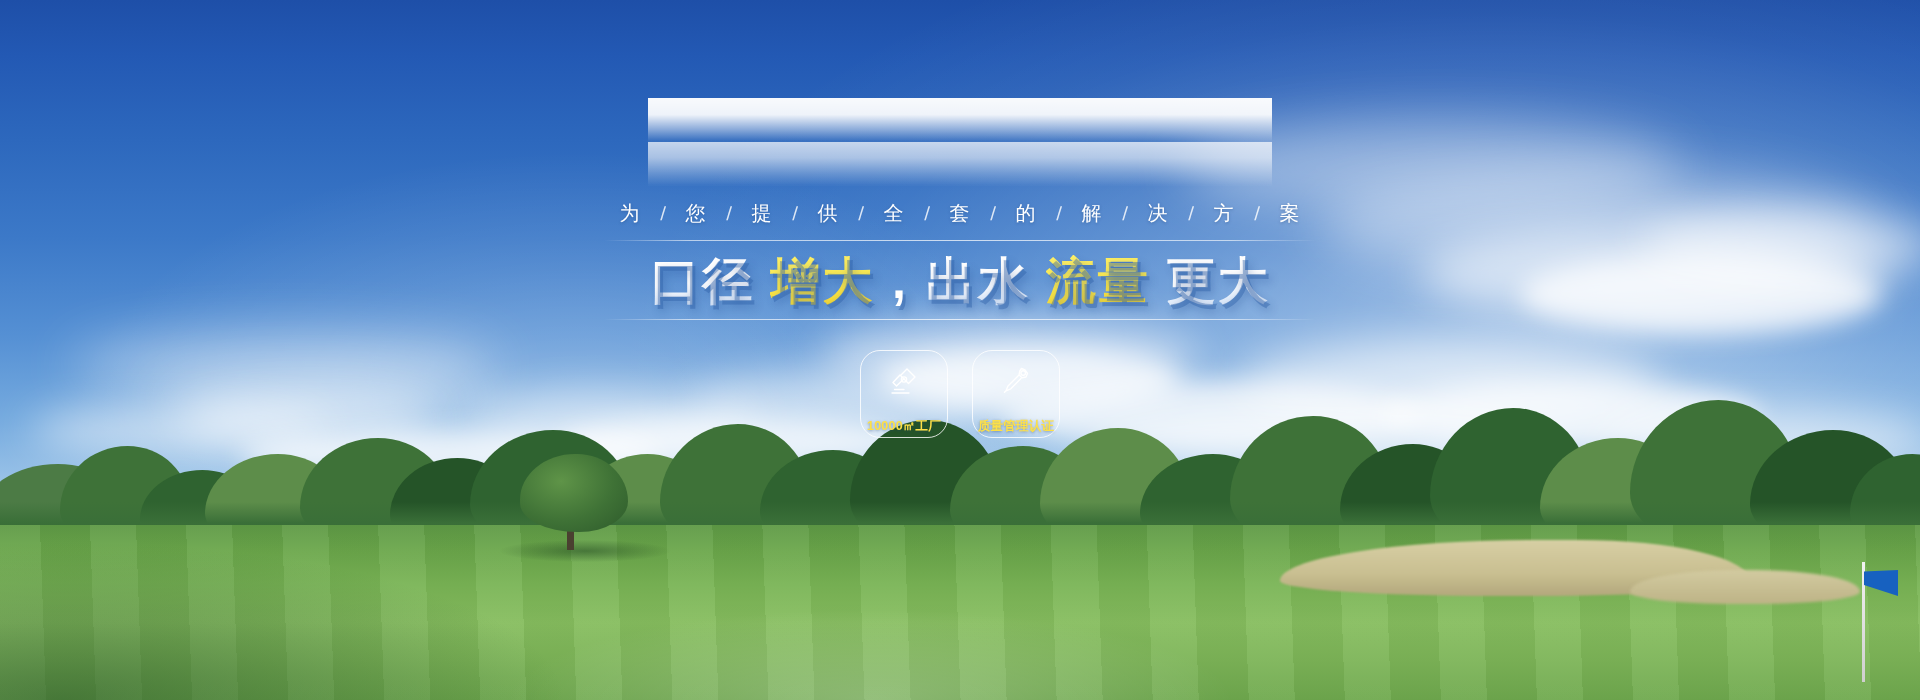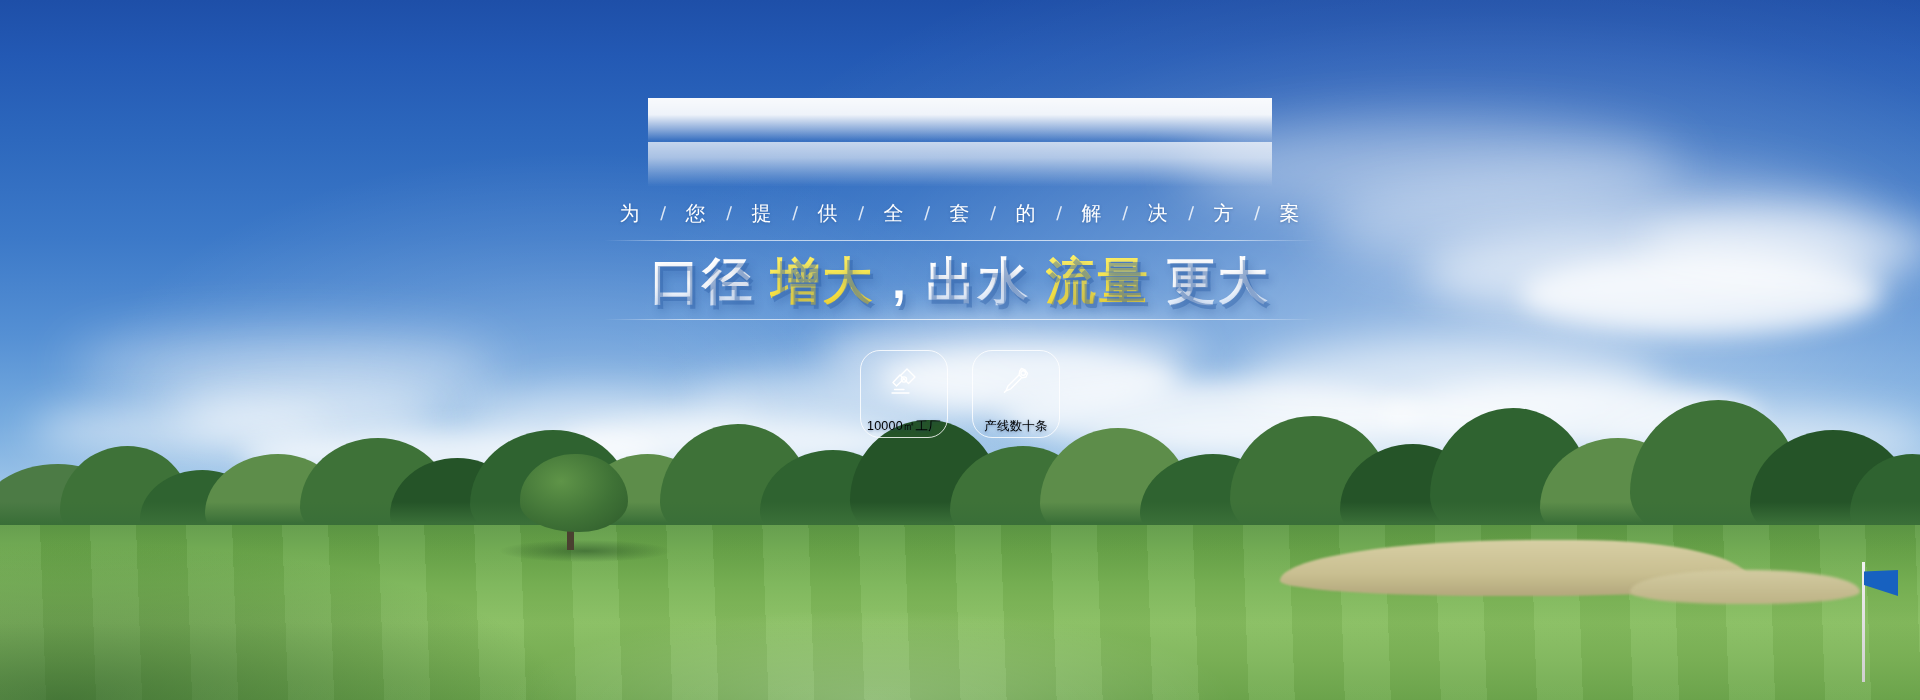--- a/index.html
+++ b/index.html
@@ -249,25 +249,26 @@
     position:relative;
   }
   .badge-icon {
     position:absolute;
     top:13px; left:50%; transform:translateX(-50%);
     width:34px; height:34px;
   }
   .badge-icon svg { display:block; width:34px; height:34px; }
   .badge-label {
     font-size:12.5px;
-    color:#000000;
+    color:#fde047;
     white-space:nowrap;
     letter-spacing:.2px;
     text-shadow:0 1px 3px rgba(25,60,115,.45);
     transform:translateY(4px);
+    font-weight:bold;
   }
 </style>
 </head>
 <body>
 
 <div id="banner">
 
   <div class="sky"></div>
   <div class="sky-glow"></div>
   <div class="sky-glow2"></div>
@@ -397,19 +398,19 @@
 
       <div class="badge">
         <span class="badge-icon">
           <svg viewBox="0 0 34 34" fill="none" stroke="#ffffff" stroke-width="1.4" stroke-linecap="round" stroke-linejoin="round">
             <path d="M22.5 4.5 L26 6 L28.5 9.5 L27 13 L23 13.8 L20 10.8 L20.8 7 Z"></path>
             <circle cx="24.2" cy="9" r="2.3"></circle>
             <path d="M19.5 11.5 L9 22 L7 26.8 L11.8 24.8 L22 14.5"></path>
             <path d="M6.5 27.2 L5.5 28.2"></path>
           </svg>
         </span>
-        <span class="badge-label">产线数十条</span>
+        <span class="badge-label">质量管理认证</span>
       </div>
 
 
     </div>
   </div>
 </div>
 
 </body></html>

